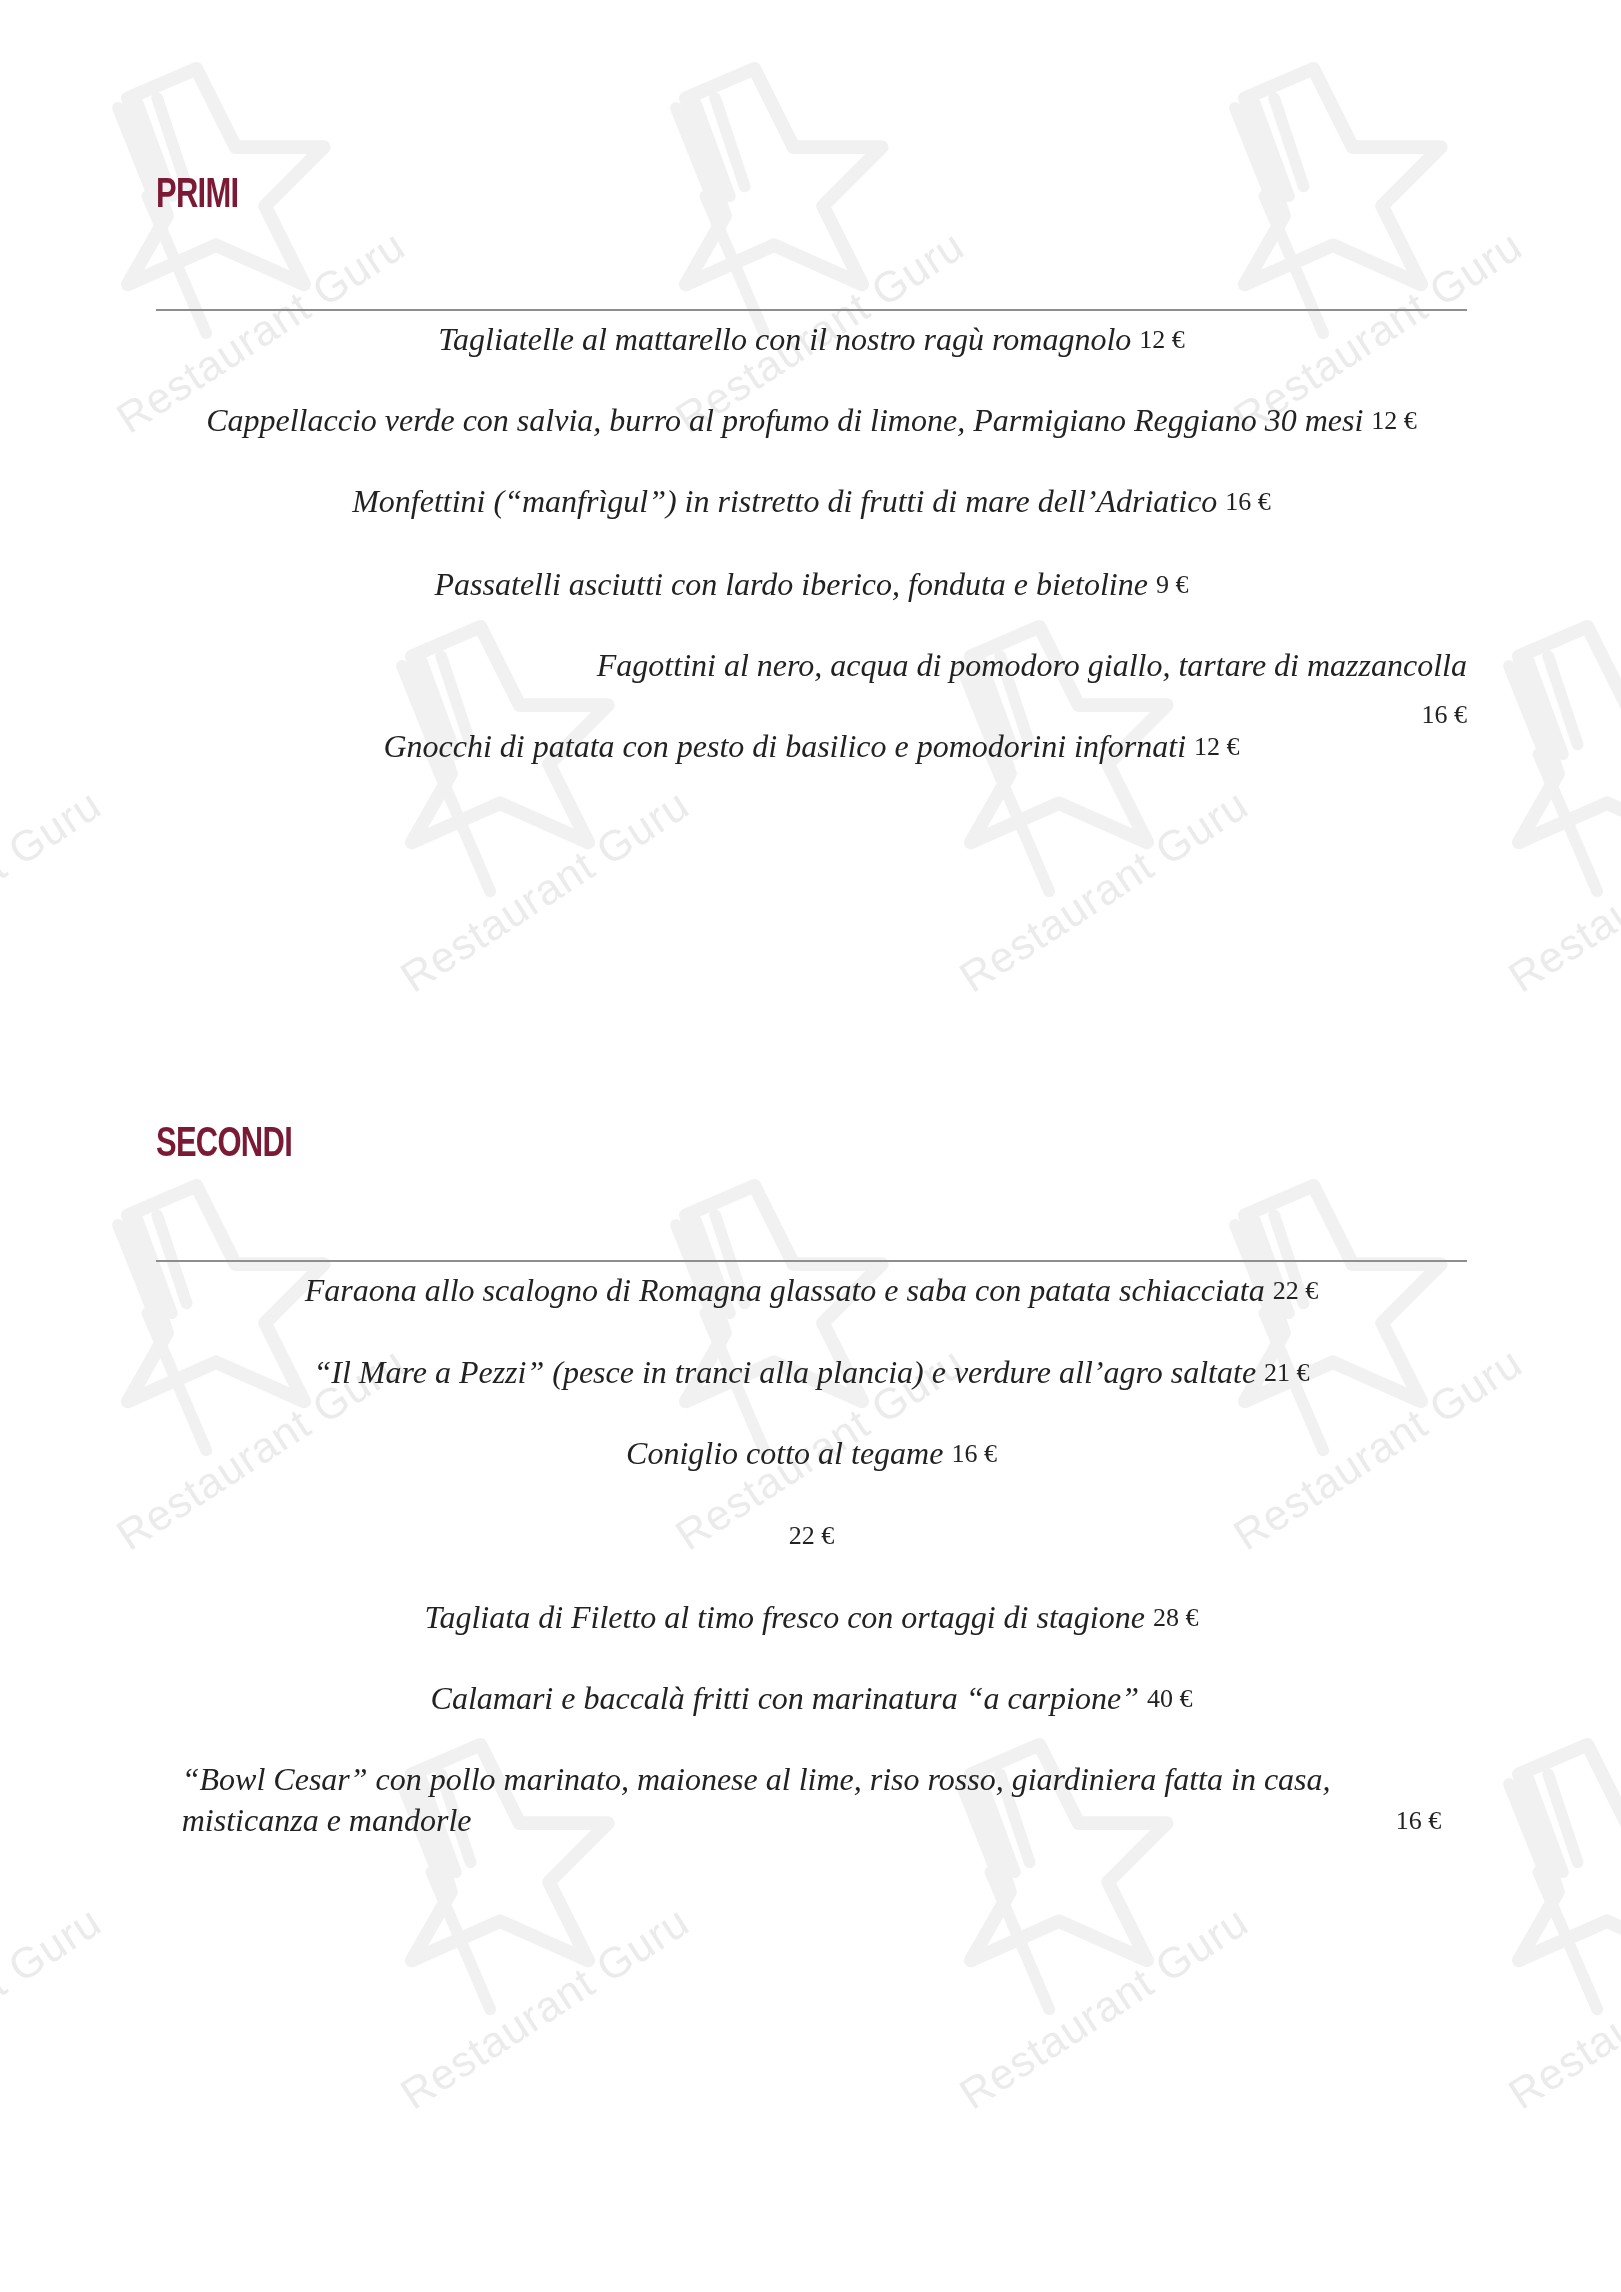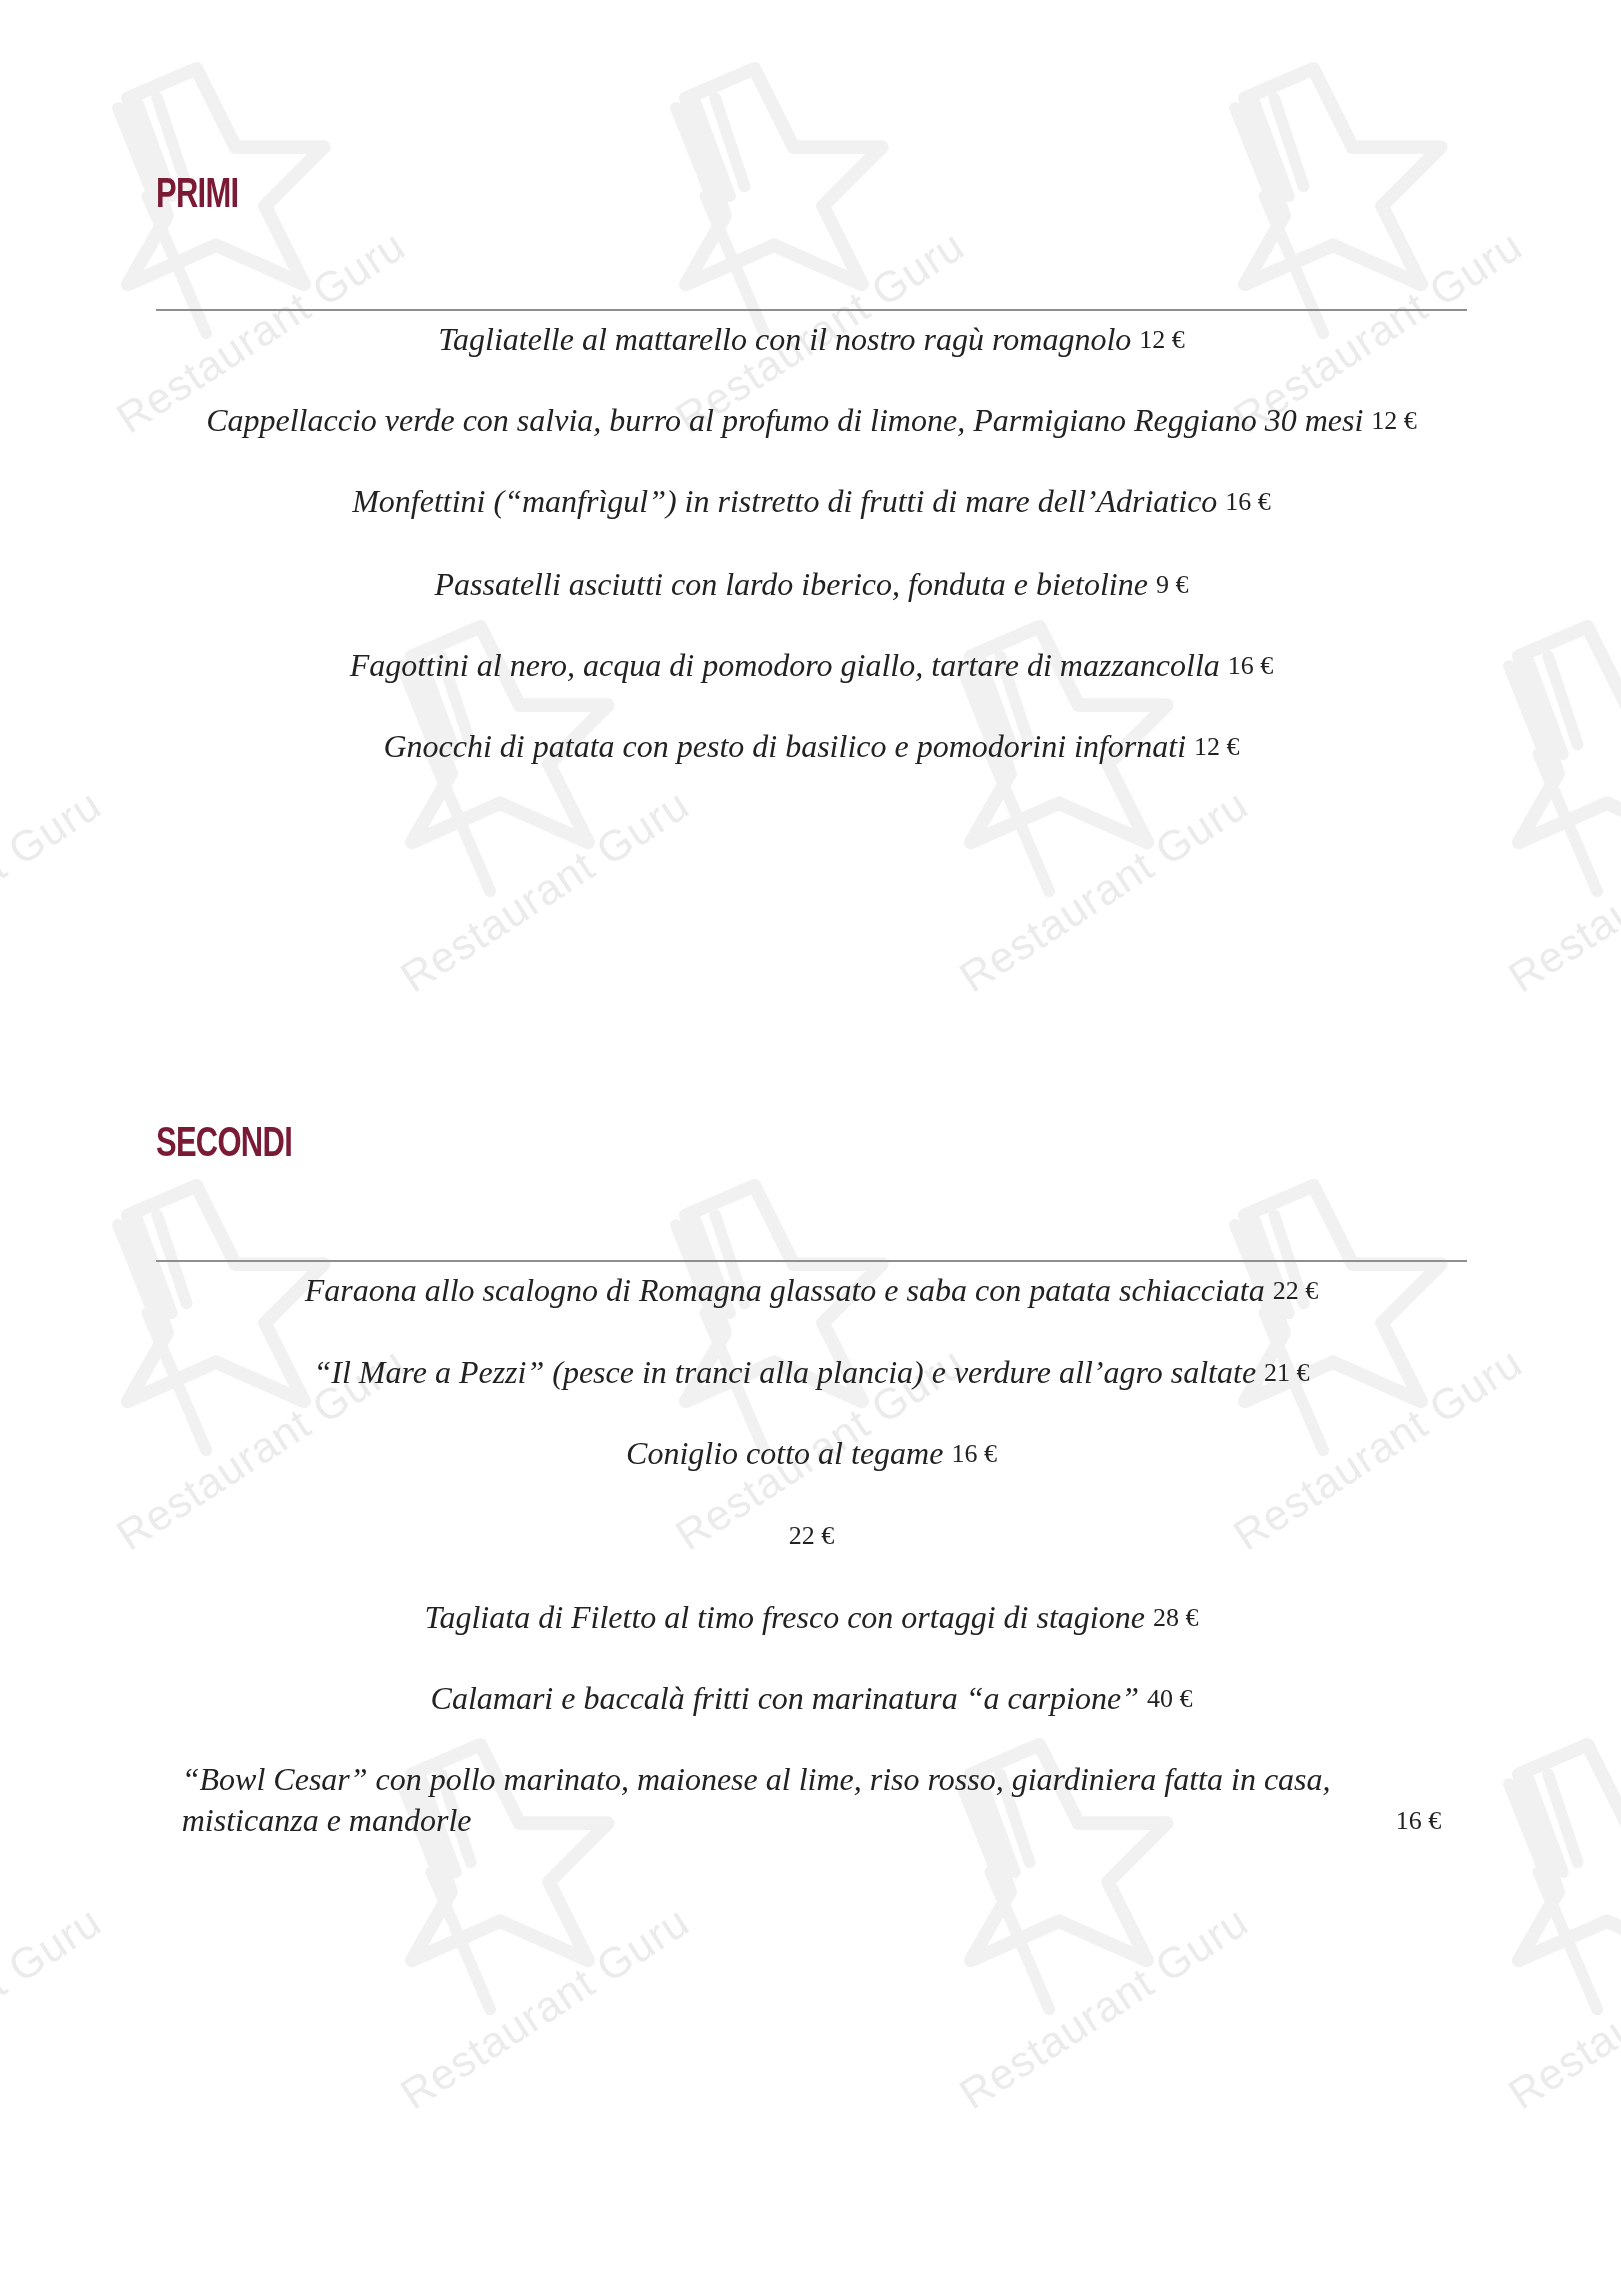--- a/index.html
+++ b/index.html
@@ -198,21 +198,21 @@
       <span class="item-price">12 €</span>
     </div>
     <div class="menu-item" style="top:481px;">
       <span class="item-name">Monfettini (“manfrìgul”) in ristretto di frutti di mare dell’Adriatico</span>
       <span class="item-price">16 €</span>
     </div>
     <div class="menu-item" style="top:564px;">
       <span class="item-name">Passatelli asciutti con lardo iberico, fonduta e bietoline</span>
       <span class="item-price">9 €</span>
     </div>
-    <div class="menu-item" style="top:645px;">
+    <div class="menu-item" style="top:645px;flex-direction:column;">
       <span class="item-name">Fagottini al nero, acqua di pomodoro giallo, tartare di mazzancolla</span>
       <span class="item-price">16 €</span>
     </div>
     <div class="menu-item" style="top:726px;">
       <span class="item-name">Gnocchi di patata con pesto di basilico e pomodorini infornati</span>
       <span class="item-price">12 €</span>
     </div>
   </section>
 
   <section>

